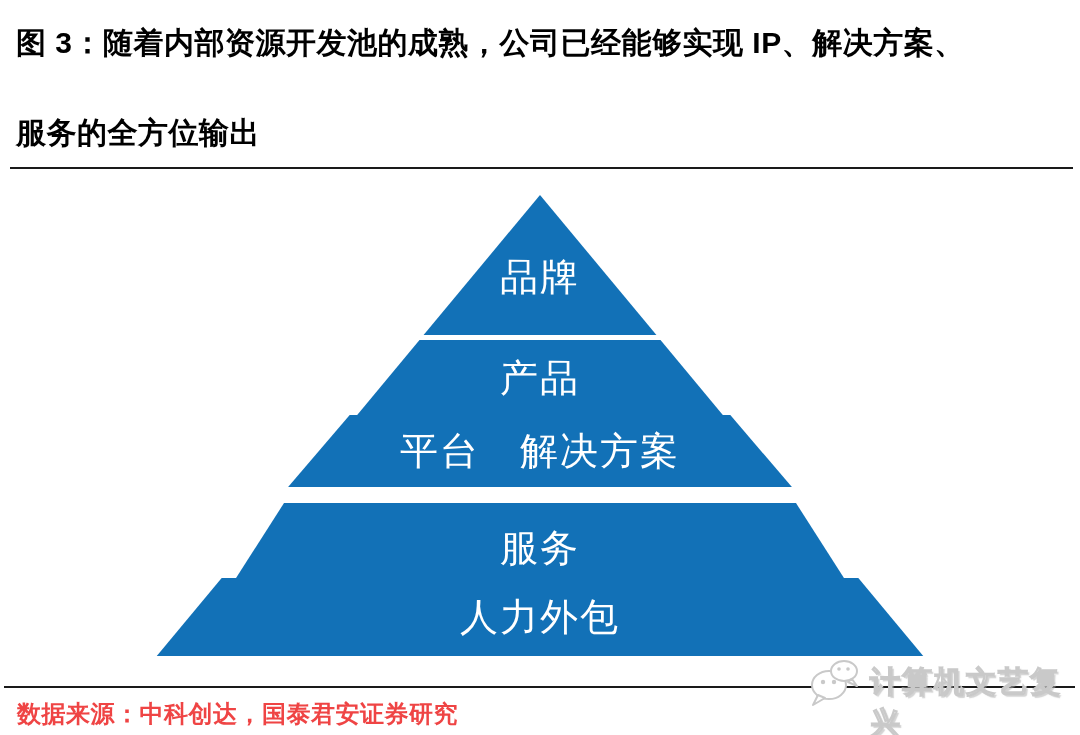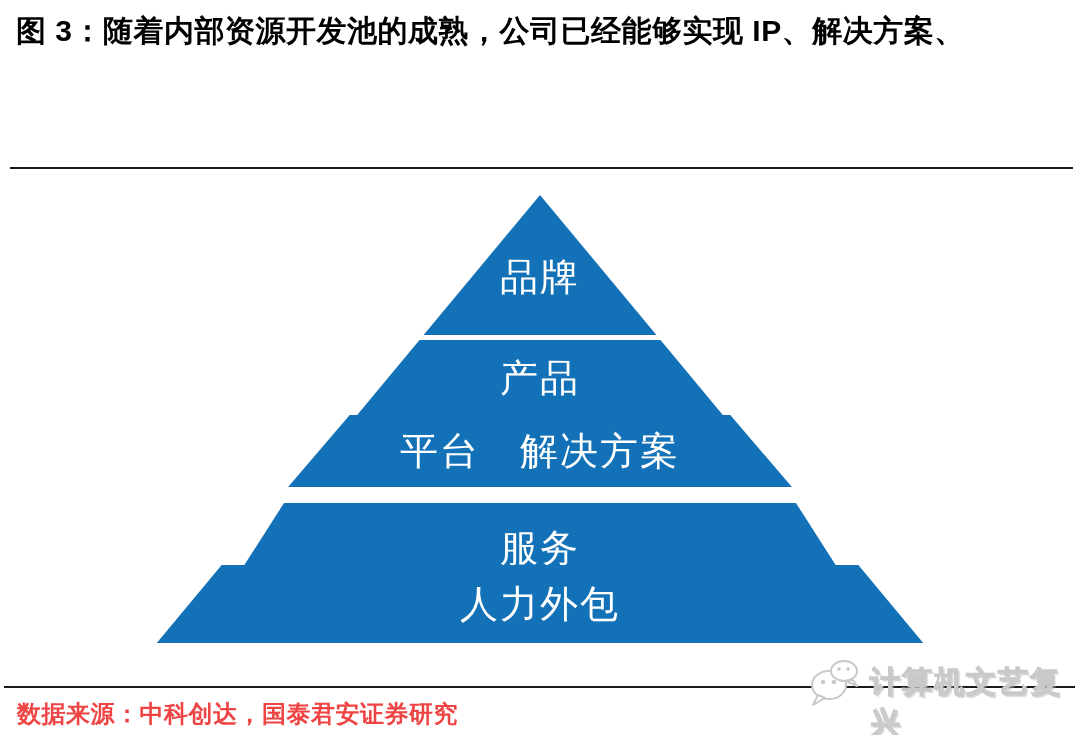--- a/index.html
+++ b/index.html
@@ -12,21 +12,21 @@
     height: 735px;
     position: relative;
     overflow: hidden;
     font-family: "Liberation Sans", "DejaVu Sans", sans-serif;
   }
 
   
   .figure-title {
     position: absolute;
     left: 16px;
-    top: 12px;
+    top: 24px;
     width: 1048px;
     color: #000000;
     font-weight: 700;
     font-size: 30px;
     letter-spacing: 0.5px;
     line-height: 38px;
   }
   .figure-title .line2 {
     margin-top: 52px;
   }
@@ -87,21 +87,21 @@
     top: 220px;
     height: 72px;
     clip-path: polygon(25.22% 0%, 74.78% 0%, 82.80% 100%, 17.20% 100%);
   }
   .level-4 {
     top: 308px;
     height: 91px;
     clip-path: polygon(16.67% 0%, 83.33% 0%, 90.91% 100%, 9.09% 100%);
   }
   .level-5 {
-    top: 370px;
+    top: 383px;
     height: 78px;
     clip-path: polygon(8.55% 0%, 91.45% 0%, 99.9% 100%, 0.1% 100%);
   }
 
   
   .watermark {
     position: absolute;
     left: 806px;
     top: 658px;
     z-index: 2;
@@ -129,20 +129,21 @@
     font-weight: 700;
     color: #ef4444;
     letter-spacing: 0.5px;
   }
 </style>
 </head>
 <body>
 
 <div class="figure-title">
   <div class="line1">图 3：随着内部资源开发池的成熟，公司已经能够实现 IP、解决方案、</div>
+  <div class="line2">服务的全方位输出</div>
 </div>
 
 <div class="rule rule-top"></div>
 
 <div class="pyramid">
   <div class="level level-1">
     <span class="level-label">品牌</span>
   </div>
   <div class="level level-2">
     <span class="level-label">产品</span>

